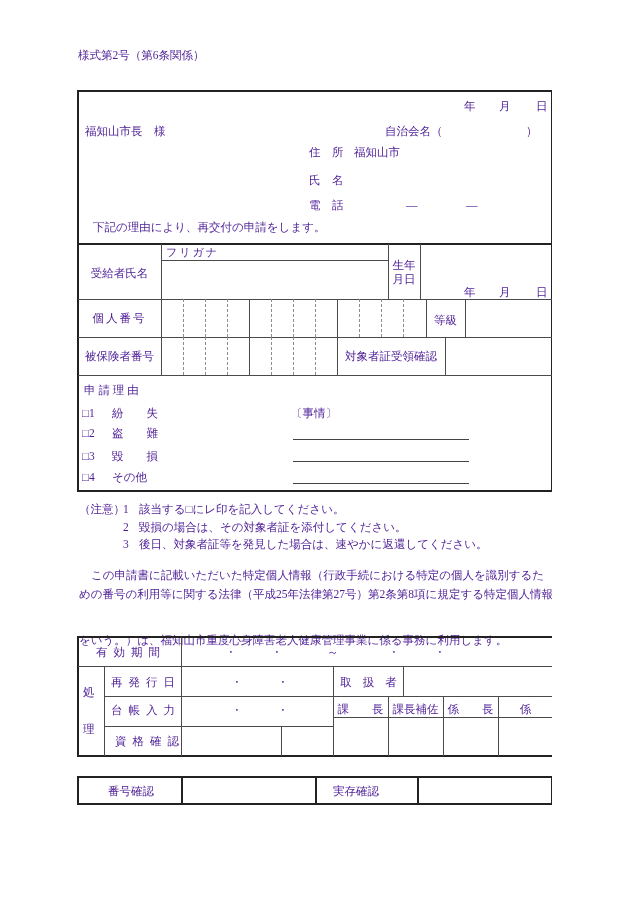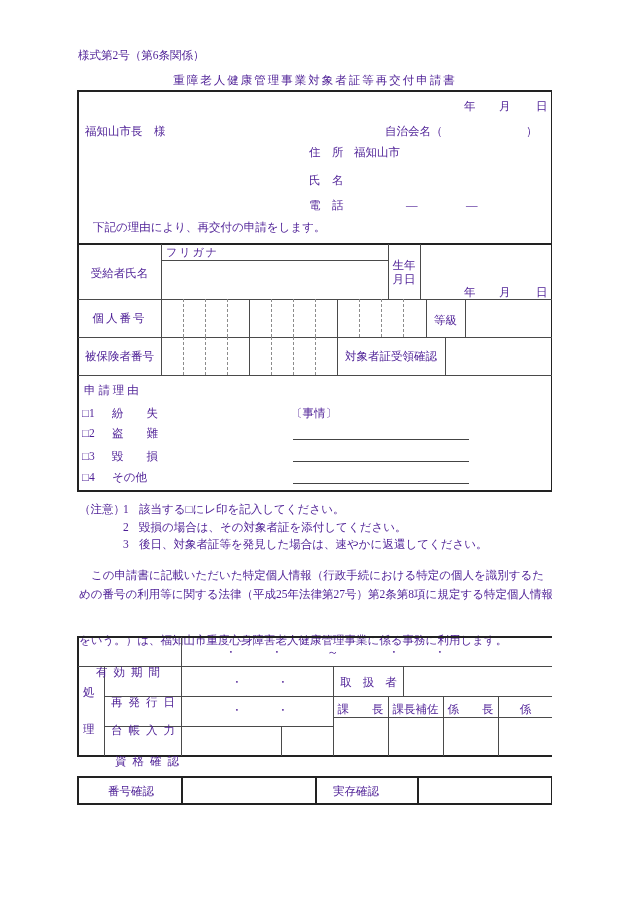--- a/index.html
+++ b/index.html
@@ -9,32 +9,31 @@
     }
     .t { position: absolute; font-size: 11.5px; line-height: 14px; white-space: nowrap; }
     .c { text-align: center; }
     .box { position: absolute; border: 2px solid #222; box-sizing: border-box; }
     .h { position: absolute; height: 1px; background: #4a4a4a; }
     .hh { position: absolute; height: 2px; background: #222; }
     .v { position: absolute; width: 1px; background: #4a4a4a; }
     .vv { position: absolute; width: 2px; background: #222; }
     .vd { position: absolute; width: 0; border-left: 1px dashed #8c8c8c; }
     .ul { position: absolute; height: 1px; background: #444; }
-    .sp6 { letter-spacing: 6px; margin-top: 20px; }
+    .sp6 { letter-spacing: 6px; }
     .sp11 { letter-spacing: 11px; }
     .sp2 { letter-spacing: 2px; }
     .sm { font-size: 11px; }
   </style>
 </head>
 <body>
 
 <div id="page">
 
   <div class="t" style="left:78px;top:48px;">様式第2号（第6条関係）</div>
-  <div class="t c sp2" style="left:0;top:73px;width:630px;">重障老人健康管理事業対象者証等再交付申請書</div>
 
   <div class="box" style="left:77px;top:90px;width:476px;height:402px;"></div>
 
   <div>
     <div class="t" style="left:464px;top:99px;">年</div>
     <div class="t" style="left:499px;top:99px;">月</div>
     <div class="t" style="left:536px;top:99px;">日</div>
 
     <div class="t" style="left:85px;top:124px;">福知山市長　様</div>
     <div class="t" style="left:385px;top:124px;">自治会名（</div>

